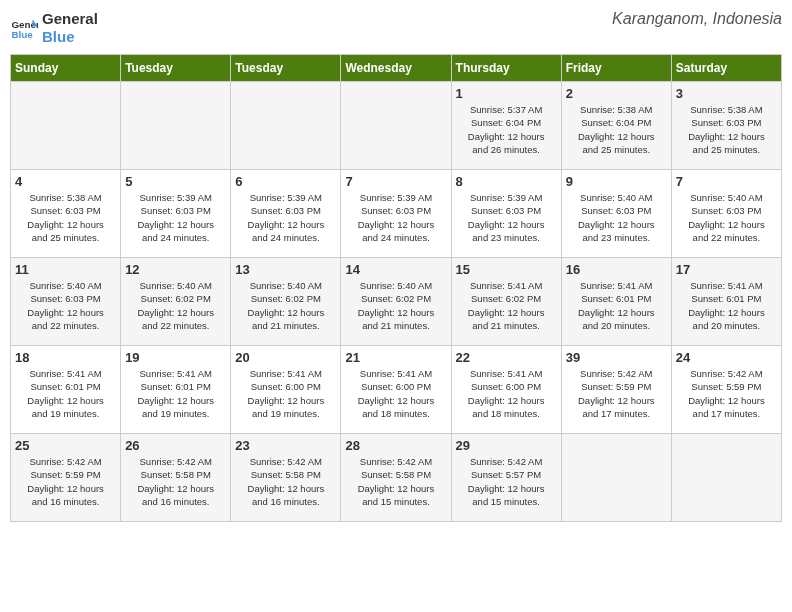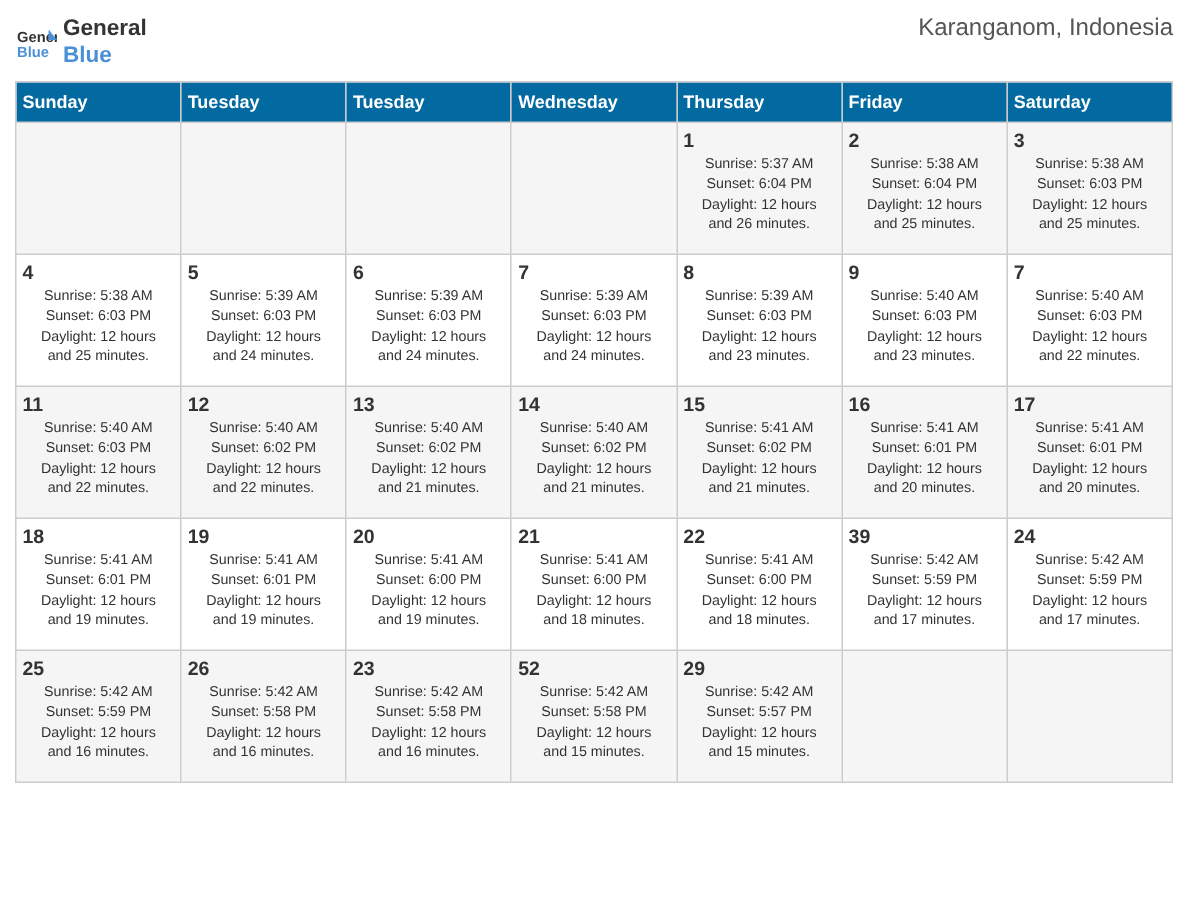--- a/index.html
+++ b/index.html
@@ -29,28 +29,29 @@
       text-align: right;
     }
     .month-title {
       font-size: 36px;
       font-weight: bold;
       color: #333;
     }
     .location-title {
       font-size: 16px;
       color: #555;
+      font-style: italic;
     }
     table {
       width: 100%;
       border-collapse: collapse;
       table-layout: fixed;
     }
     thead tr th {
-      background-color: #0369a1;
+      background-color: #4d7c0f;
       color: #fff;
       font-size: 12px;
       font-weight: bold;
       padding: 6px 4px;
       border: 1px solid #ccc;
       text-align: left;
     }
     tbody tr td {
       border: 1px solid #ccc;
       vertical-align: top;
@@ -313,21 +314,21 @@
 and 16 minutes.</div>
         </td>
         <td>
           <span class="day-number">23</span>
           <div class="day-info" style="white-space: pre-line;">Sunrise: 5:42 AM
 Sunset: 5:58 PM
 Daylight: 12 hours
 and 16 minutes.</div>
         </td>
         <td>
-          <span class="day-number">52</span>
+          <span class="day-number">28</span>
           <div class="day-info" style="white-space: pre-line;">Sunrise: 5:42 AM
 Sunset: 5:58 PM
 Daylight: 12 hours
 and 15 minutes.</div>
         </td>
         <td>
           <span class="day-number">29</span>
           <div class="day-info" style="white-space: pre-line;">Sunrise: 5:42 AM
 Sunset: 5:57 PM
 Daylight: 12 hours

